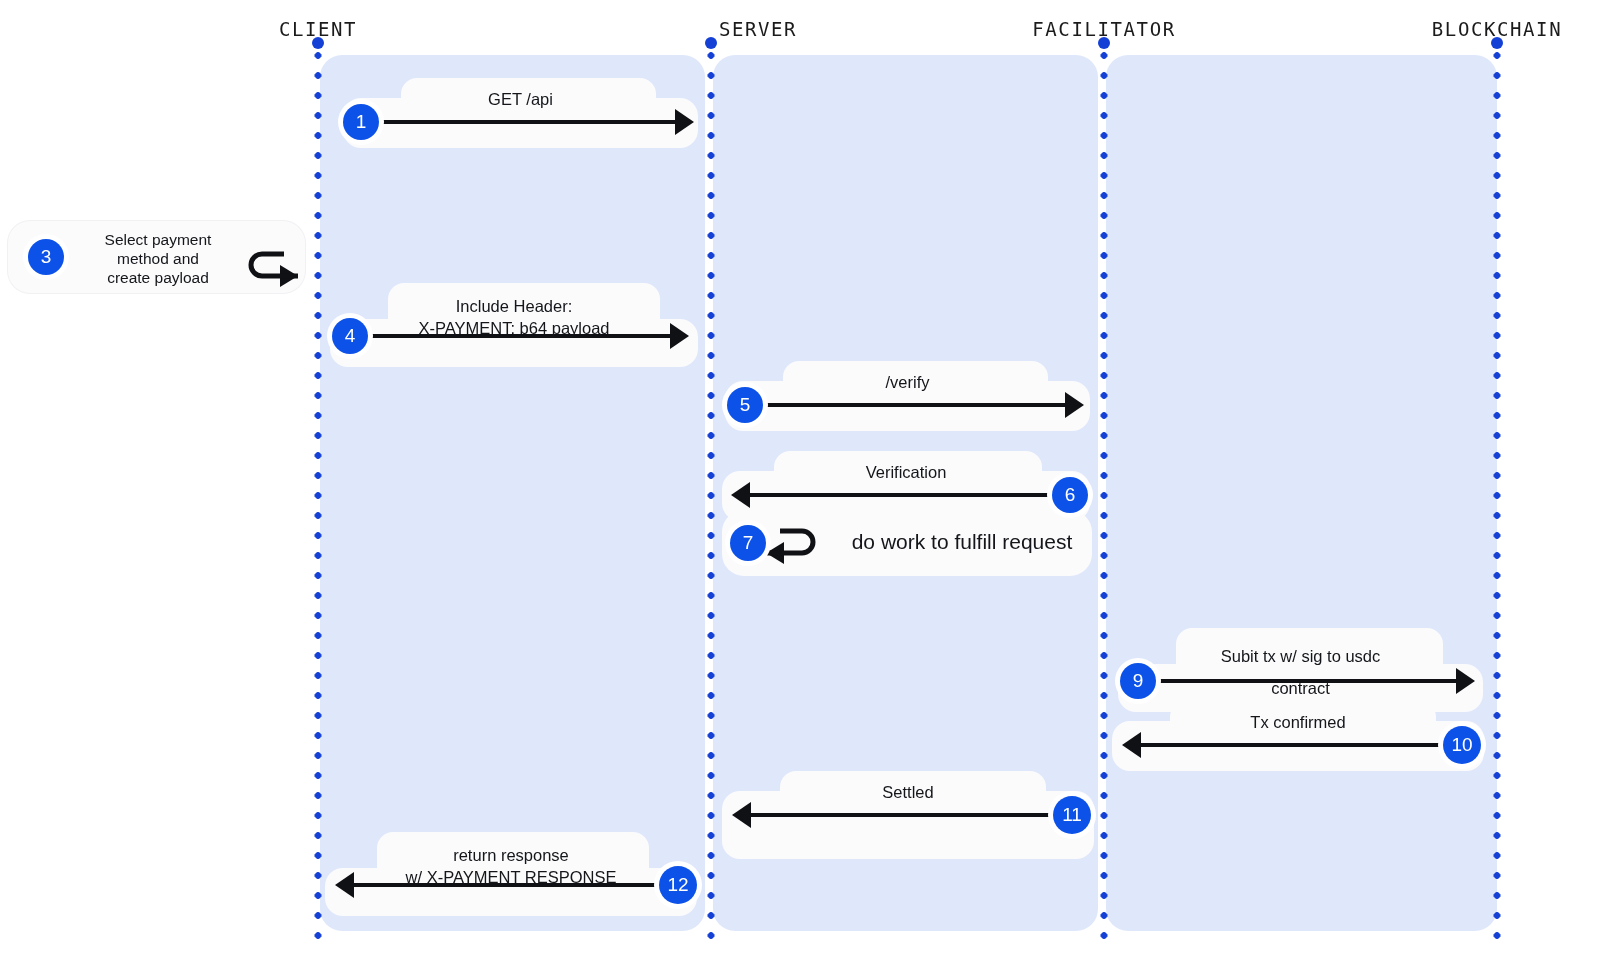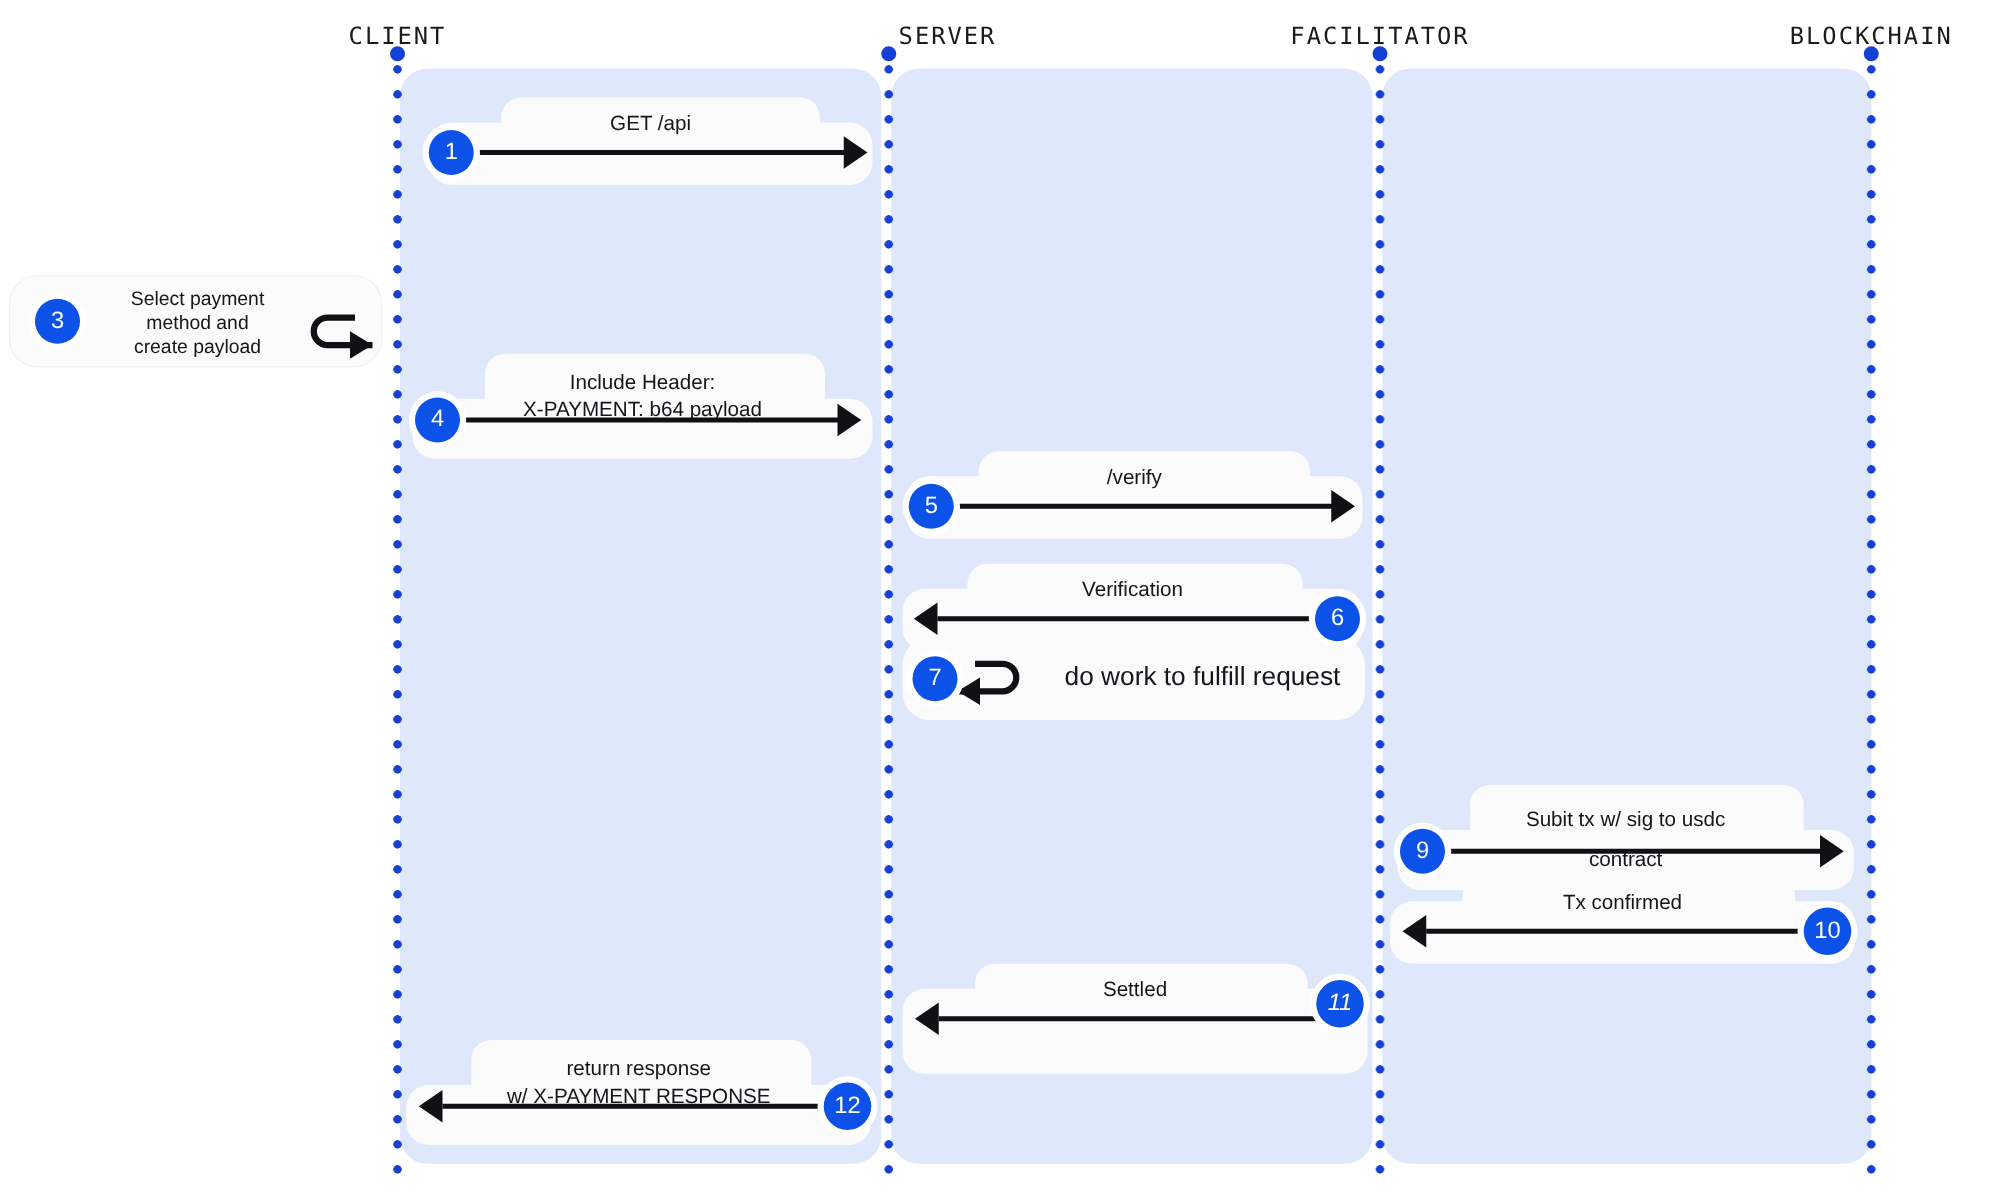--- a/index.html
+++ b/index.html
@@ -236,21 +236,21 @@
     <div class="arrowhead left" style="left:10px;top:31px;"></div>
     <div class="step wide" style="left:350px;top:44px;">10</div>
   </div>
 
   <div class="msg" style="left:722px;top:771px;width:372px;height:88px;">
     <div class="pill-label" style="left:58px;right:48px;"></div>
     <div class="pill-body"></div>
     <div class="label" style="top:12px;">Settled</div>
     <div class="arrowline" style="left:29px;top:42px;width:322px;"></div>
     <div class="arrowhead left" style="left:10px;top:31px;"></div>
-    <div class="step wide" style="left:350px;top:32px;font-style:italic;">11</div>
+    <div class="step wide" style="left:350px;top:44px;">11</div>
   </div>
 
   <div class="msg two-line" style="left:325px;top:832px;width:372px;height:84px;">
     <div class="pill-label" style="left:52px;right:48px;height:58px;"></div>
     <div class="pill-body" style="top:36px;"></div>
     <div class="label" style="top:12px;line-height:22px;">return response
 w/ X-PAYMENT RESPONSE</div>
     <div class="arrowline" style="left:29px;top:51px;width:325px;"></div>
     <div class="arrowhead left" style="left:10px;top:40px;"></div>
     <div class="step wide" style="left:353px;top:53px;">12</div>

